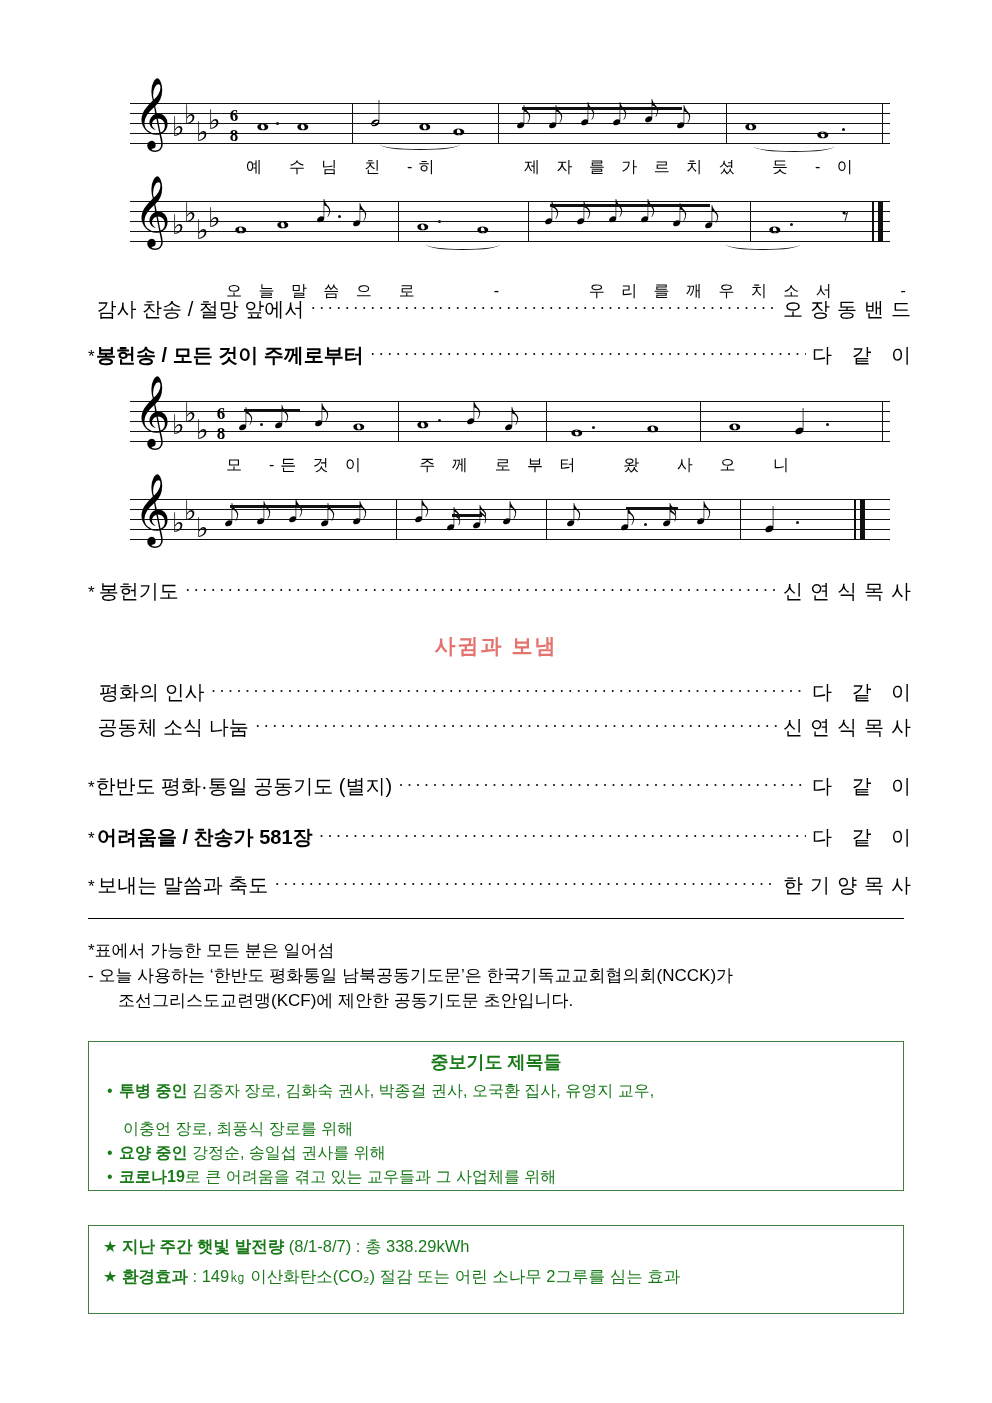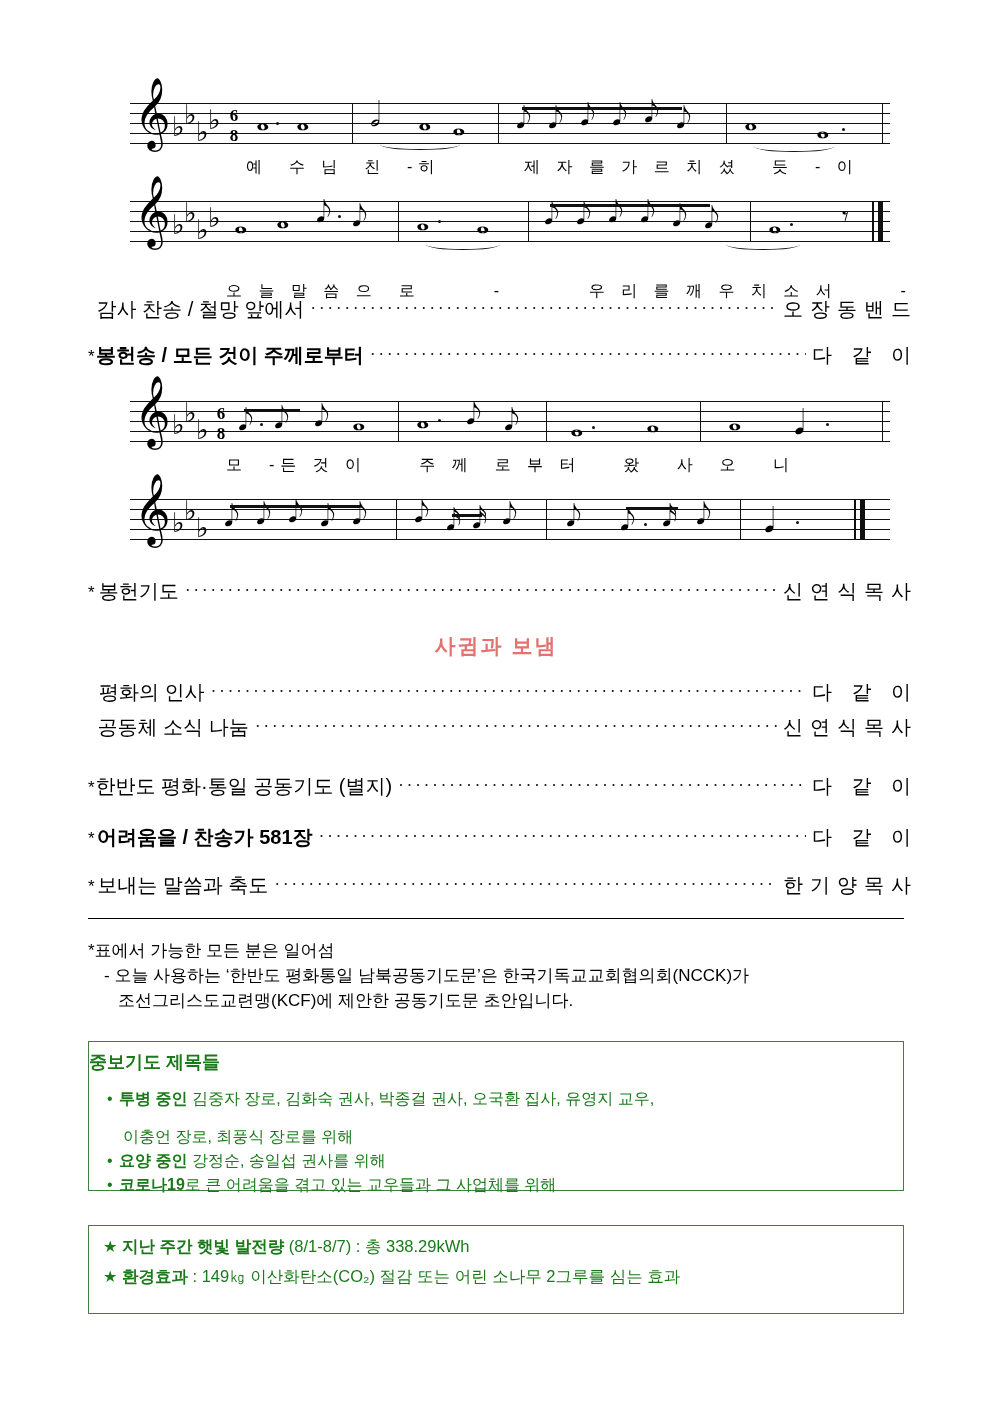--- a/index.html
+++ b/index.html
@@ -174,38 +174,38 @@
     position: absolute;
     font-size: 17px;
     line-height: 25px;
     left: 88px;
     width: 830px;
   }
   .note-text .indent {
     display: block;
     padding-left: 16px;
     text-indent: -16px;
-    margin-left: 16px;
   }
   .note-text .indent2 {
     display: block;
     padding-left: 30px;
   }
 
   .box {
     position: absolute;
     border: 1px solid #3f7f3f;
     box-sizing: border-box;
     background: #fff;
   }
   .box-title {
+    text-align: center;
     color: #1a7a1a;
     font-weight: bold;
     font-size: 18px;
-    margin: 8px 0 14px 0;
+    margin: 8px 0 6px 0;
   }
   .box ul {
     margin: 0;
     padding: 0 10px 8px 18px;
     list-style: none;
   }
   .box li {
     color: #1a7a1a;
     font-size: 16px;
     line-height: 22px;

